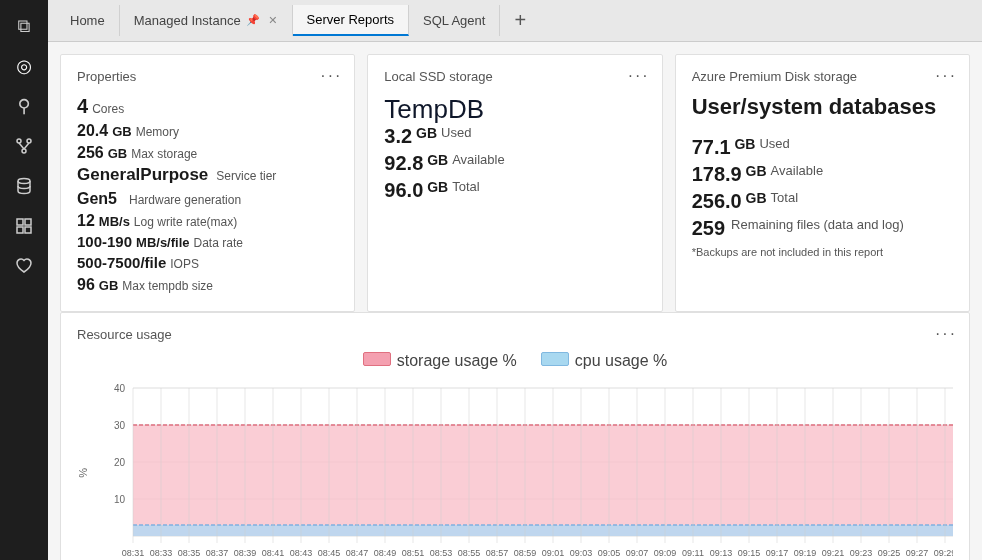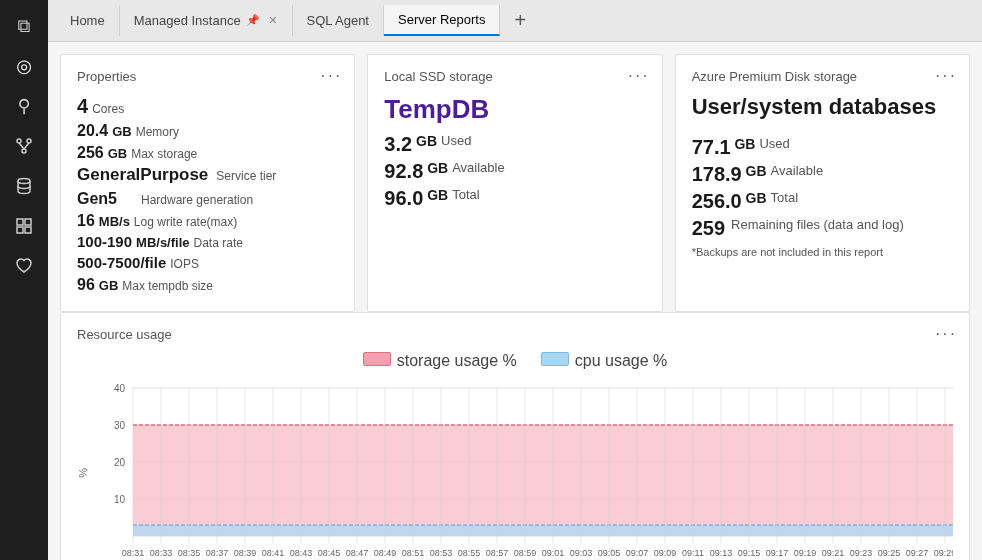--- a/index.html
+++ b/index.html
@@ -254,25 +254,25 @@
 
   <div class="tabbar">
     <div class="tab">
       <span>Home</span>
     </div>
     <div class="tab">
       <span>Managed Instance</span>
       <span class="tab-pin">📌</span>
       <span class="tab-close">✕</span>
     </div>
+    <div class="tab active">
+      <span>Server Reports</span>
+    </div>
     <div class="tab">
       <span>SQL Agent</span>
-    </div>
-    <div class="tab active">
-      <span>Server Reports</span>
     </div>
     <div class="tab-add">+</div>
   </div>
 
   <div class="content">
 
     <div class="cards-row">
 
       <div class="card">
         <div class="card-title">Properties</div>
@@ -291,24 +291,24 @@
           <span class="prop-value" style="font-size:16px">256</span>
           <span class="prop-unit">GB</span>
           <span class="prop-label">Max storage</span>
         </div>
         <div class="prop-row">
           <span class="prop-value" style="font-size:17px">GeneralPurpose</span>
           <span class="prop-label" style="margin-left:4px">Service tier</span>
         </div>
         <div class="prop-row">
           <span class="prop-value" style="font-size:16px">Gen5</span>
-          <span class="prop-label" style="margin-left:20px">Hardware generation</span>
-        </div>
-        <div class="prop-row">
-          <span class="prop-value" style="font-size:16px">16</span>
+          <span class="prop-label" style="margin-left:8px">Hardware generation</span>
+        </div>
+        <div class="prop-row">
+          <span class="prop-value" style="font-size:16px">12</span>
           <span class="prop-unit">MB/s</span>
           <span class="prop-label">Log write rate(max)</span>
         </div>
         <div class="prop-row">
           <span class="prop-value" style="font-size:15px">100-190</span>
           <span class="prop-unit">MB/s/file</span>
           <span class="prop-label">Data rate</span>
         </div>
         <div class="prop-row">
           <span class="prop-value" style="font-size:15px">500-7500/file</span>
@@ -317,21 +317,21 @@
         <div class="prop-row">
           <span class="prop-value" style="font-size:16px">96</span>
           <span class="prop-unit">GB</span>
           <span class="prop-label">Max tempdb size</span>
         </div>
       </div>
 
       <div class="card">
         <div class="card-title">Local SSD storage</div>
         <div class="card-menu">···</div>
-        <div style="font-size:26px;font-weight:700;color:#4c1d95;margin-bottom:8px">TempDB</div>
+        <div style="font-size:26px;font-weight:400;color:#0f172a;">TempDB</div>
         <div class="storage-row">
           <span class="storage-value" style="font-size:20px">3.2</span>
           <span class="storage-unit">&nbsp;GB</span>
           <span class="storage-label">Used</span>
         </div>
         <div class="storage-row">
           <span class="storage-value" style="font-size:20px">92.8</span>
           <span class="storage-unit">&nbsp;GB</span>
           <span class="storage-label">Available</span>
         </div>

